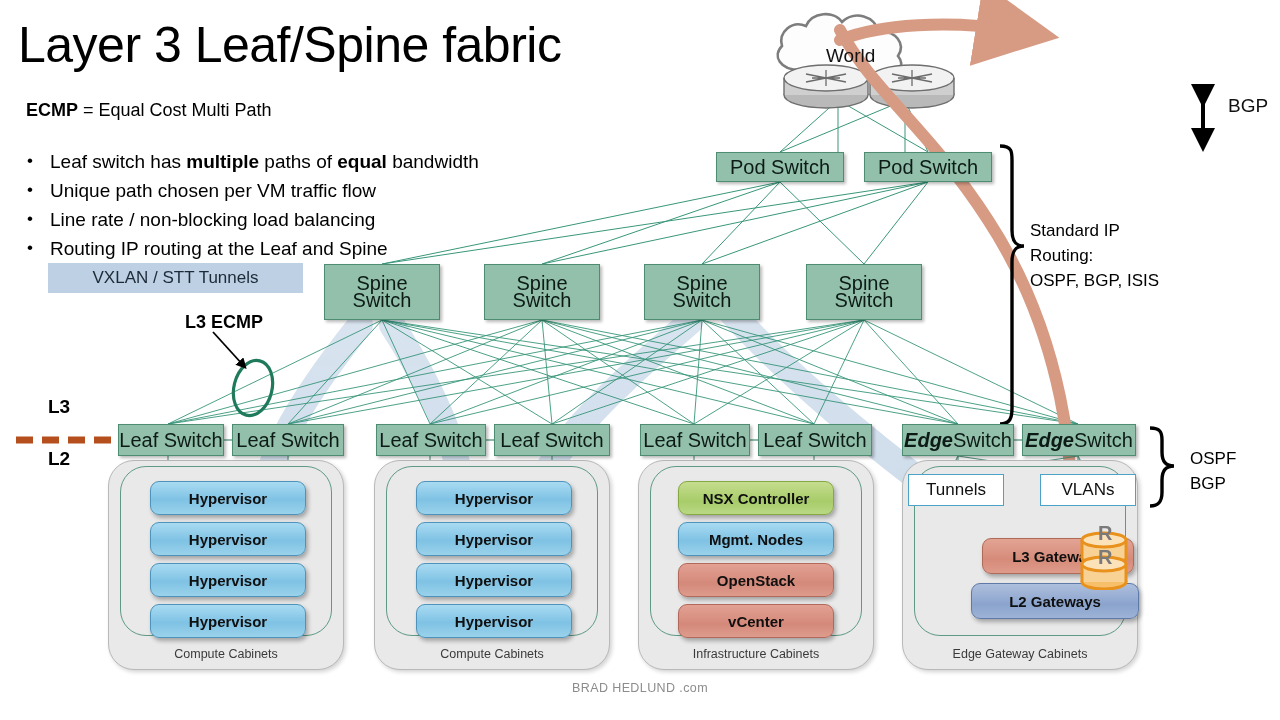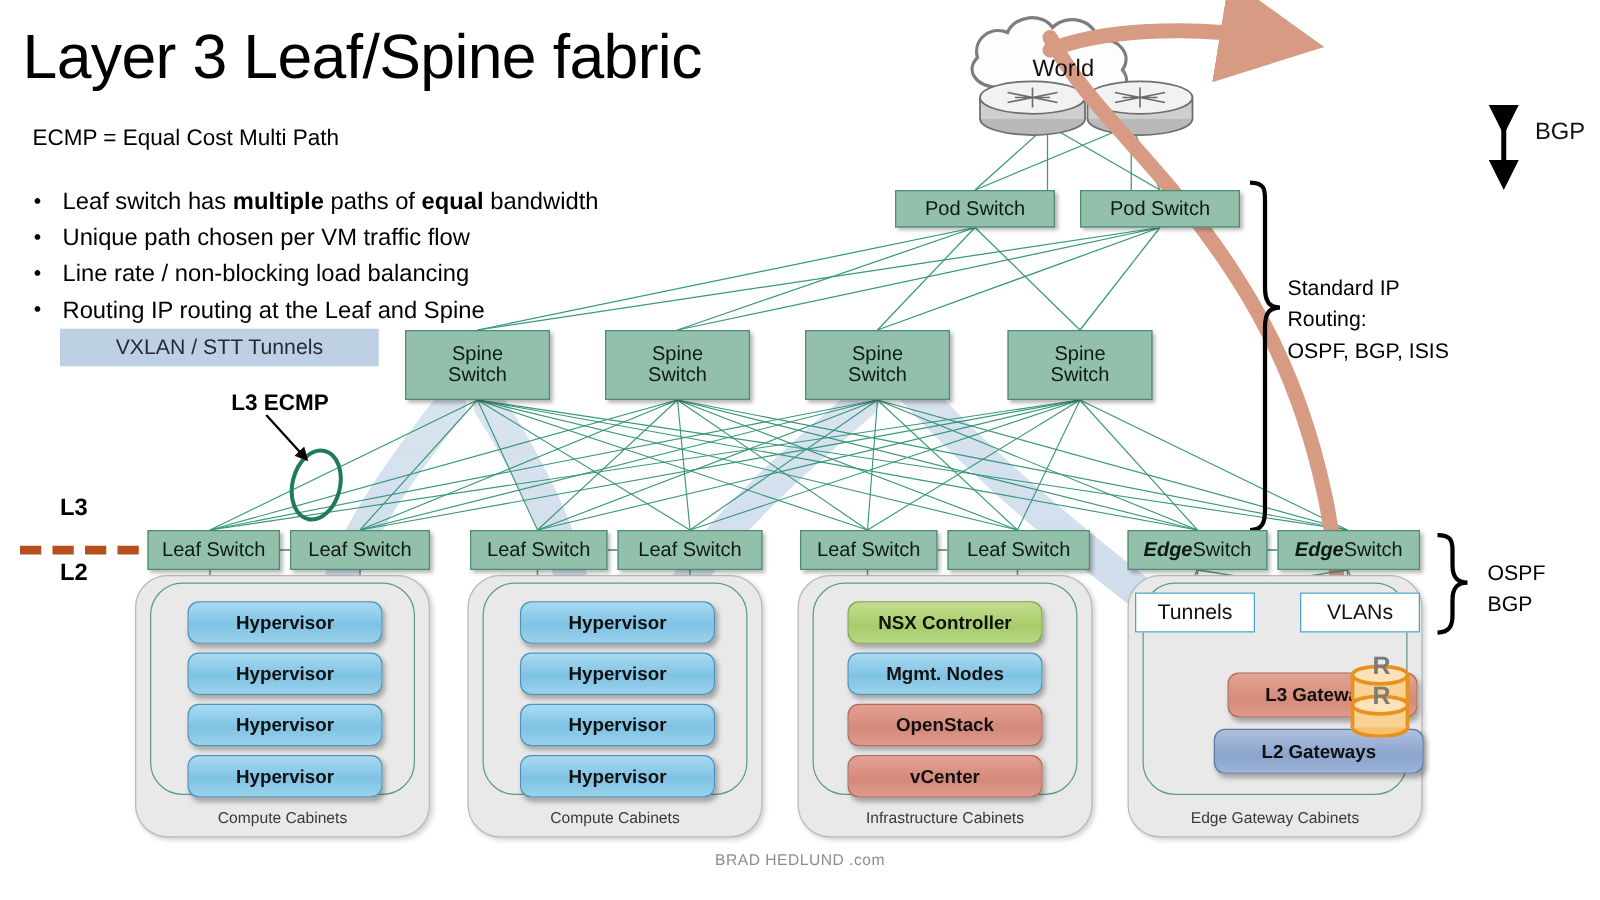--- a/index.html
+++ b/index.html
@@ -13,37 +13,37 @@
 
   
   .title{
     position:absolute;left:18px;top:16px;
     font-size:50px;font-weight:400;color:#000;letter-spacing:-0.5px;
     white-space:nowrap;
   }
   .ecmp-line{
     position:absolute;left:26px;top:100px;font-size:18px;color:#000;white-space:nowrap;
   }
-  .ecmp-line b{font-weight:400;}
+  .ecmp-line b{font-weight:700;}
   .bullets{position:absolute;left:18px;top:147px;width:600px;}
   .bullet{
     position:relative;padding-left:32px;font-size:19px;line-height:29px;color:#000;
     white-space:nowrap;
   }
   .bullet:before{
     content:"\2022";position:absolute;left:9px;top:-1px;font-size:17px;color:#000;
   }
   .bullet b{font-weight:700;}
 
   
   .swbox{
     position:absolute;box-sizing:border-box;
     background:#92c0ab;border:1px solid #4e8c74;
     color:#0d1b17;text-align:center;
-    font-size:16px;line-height:17px;
+    font-size:20px;line-height:17px;
     display:flex;align-items:center;justify-content:center;
     box-shadow:2px 2px 3px rgba(0,0,0,.28);
     z-index:6;
   }
   .swbox .ital{font-style:italic;font-weight:700;}
 
   
   .cabinet{
     position:absolute;box-sizing:border-box;
     background:#e9e9e9;border:1px solid #b9b9b9;

